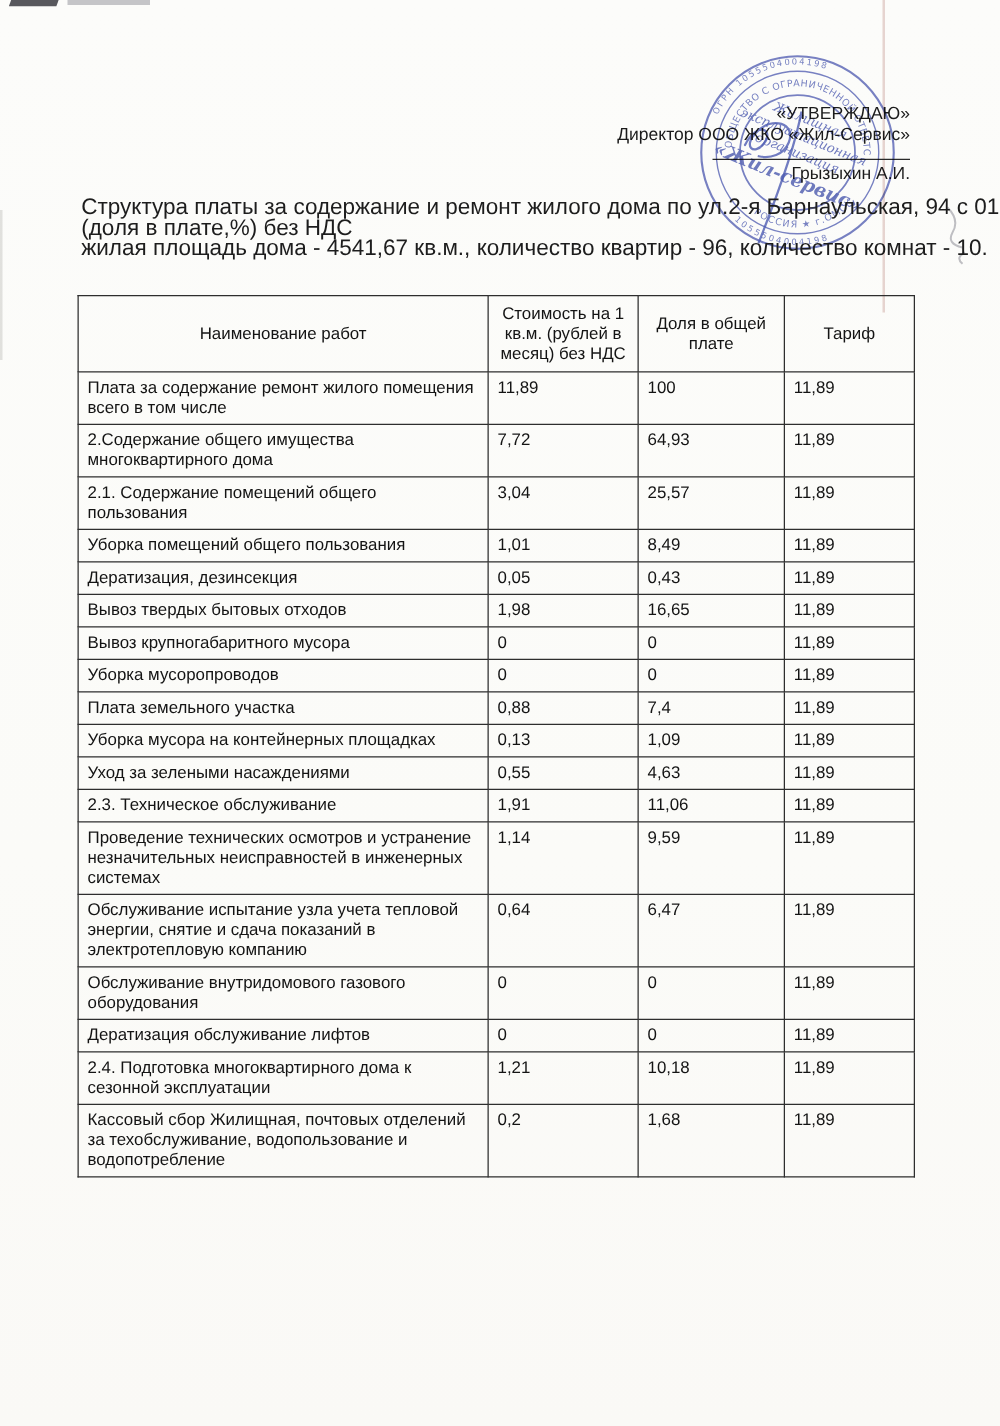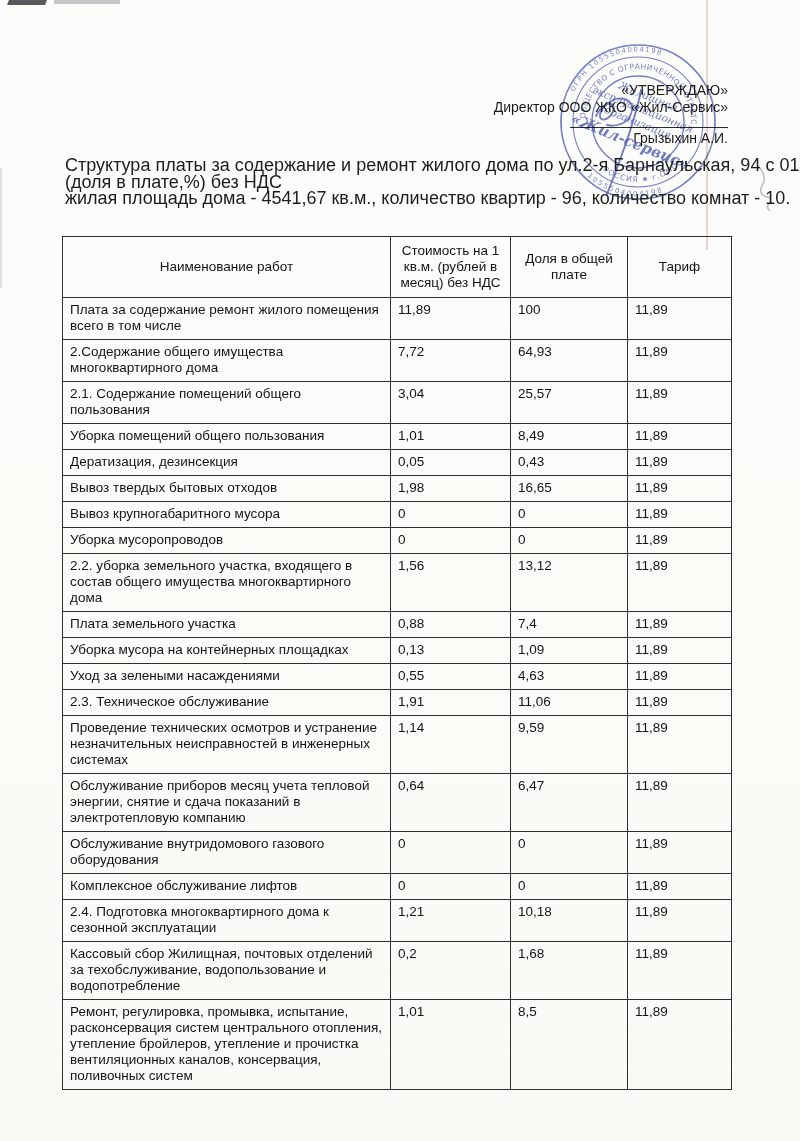--- a/index.html
+++ b/index.html
@@ -180,26 +180,20 @@
           <td>0</td>
           <td>0</td>
           <td class="regular">11,89</td>
         </tr>
         <tr>
           <td>Уборка мусоропроводов</td>
           <td>0</td>
           <td>0</td>
           <td class="regular">11,89</td>
         </tr>
-        <tr class="bold-row">
-          <td>2.2. уборка земельного участка, входящего в состав общего имущества многоквартирного дома</td>
-          <td>1,56</td>
-          <td>13,12</td>
-          <td class="regular">11,89</td>
-        </tr>
         <tr>
           <td>Плата земельного участка</td>
           <td>0,88</td>
           <td>7,4</td>
           <td class="regular">11,89</td>
         </tr>
         <tr>
           <td>Уборка мусора на контейнерных площадках</td>
           <td>0,13</td>
           <td>1,09</td>
@@ -217,51 +211,45 @@
           <td>11,06</td>
           <td class="regular">11,89</td>
         </tr>
         <tr>
           <td>Проведение технических осмотров и устранение незначительных неисправностей в инженерных системах</td>
           <td>1,14</td>
           <td>9,59</td>
           <td class="regular">11,89</td>
         </tr>
         <tr>
-          <td>Обслуживание приборов месяц учета тепловой энергии, снятие и сдача показаний в электротепловую компанию</td>
+          <td>Обслуживание испытание узла учета тепловой энергии, снятие и сдача показаний в электротепловую компанию</td>
           <td>0,64</td>
           <td>6,47</td>
           <td class="regular">11,89</td>
         </tr>
         <tr>
           <td>Обслуживание внутридомового газового оборудования</td>
           <td>0</td>
           <td>0</td>
           <td class="regular">11,89</td>
         </tr>
         <tr>
-          <td>Комплексное обслуживание лифтов</td>
+          <td>Дератизация обслуживание лифтов</td>
           <td>0</td>
           <td>0</td>
           <td class="regular">11,89</td>
         </tr>
         <tr class="bold-row">
           <td>2.4. Подготовка многоквартирного дома к сезонной эксплуатации</td>
           <td>1,21</td>
           <td>10,18</td>
           <td class="regular">11,89</td>
         </tr>
         <tr>
           <td>Кассовый сбор Жилищная, почтовых отделений за техобслуживание, водопользование и водопотребление</td>
           <td>0,2</td>
           <td>1,68</td>
           <td class="regular">11,89</td>
         </tr>
-        <tr>
-          <td>Ремонт, регулировка, промывка, испытание, расконсервация систем центрального отопления, утепление бройлеров, утепление и прочистка вентиляционных каналов, консервация, поливочных систем</td>
-          <td>1,01</td>
-          <td>8,5</td>
-          <td class="regular">11,89</td>
-        </tr>
       </tbody>
   </table>
 
 </div>
 
 </body></html>

